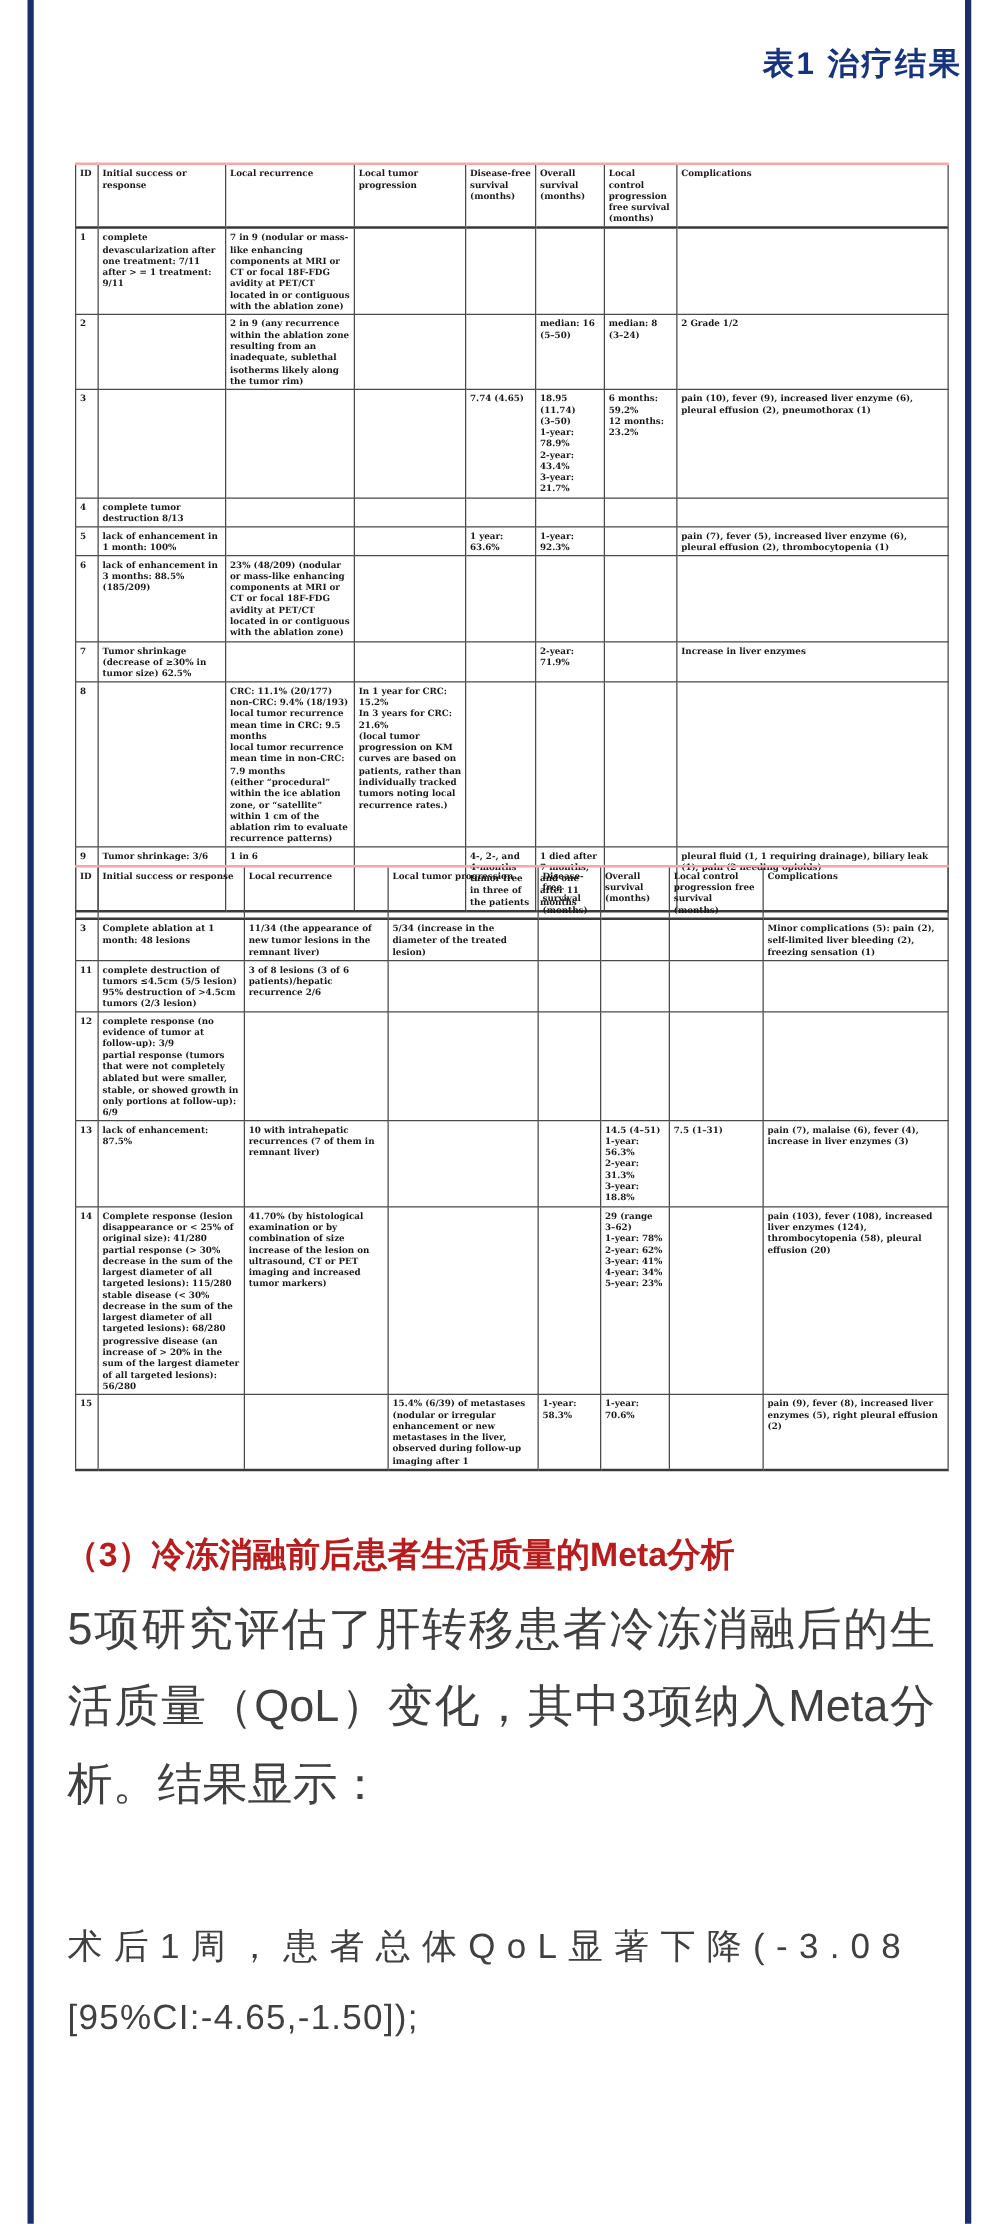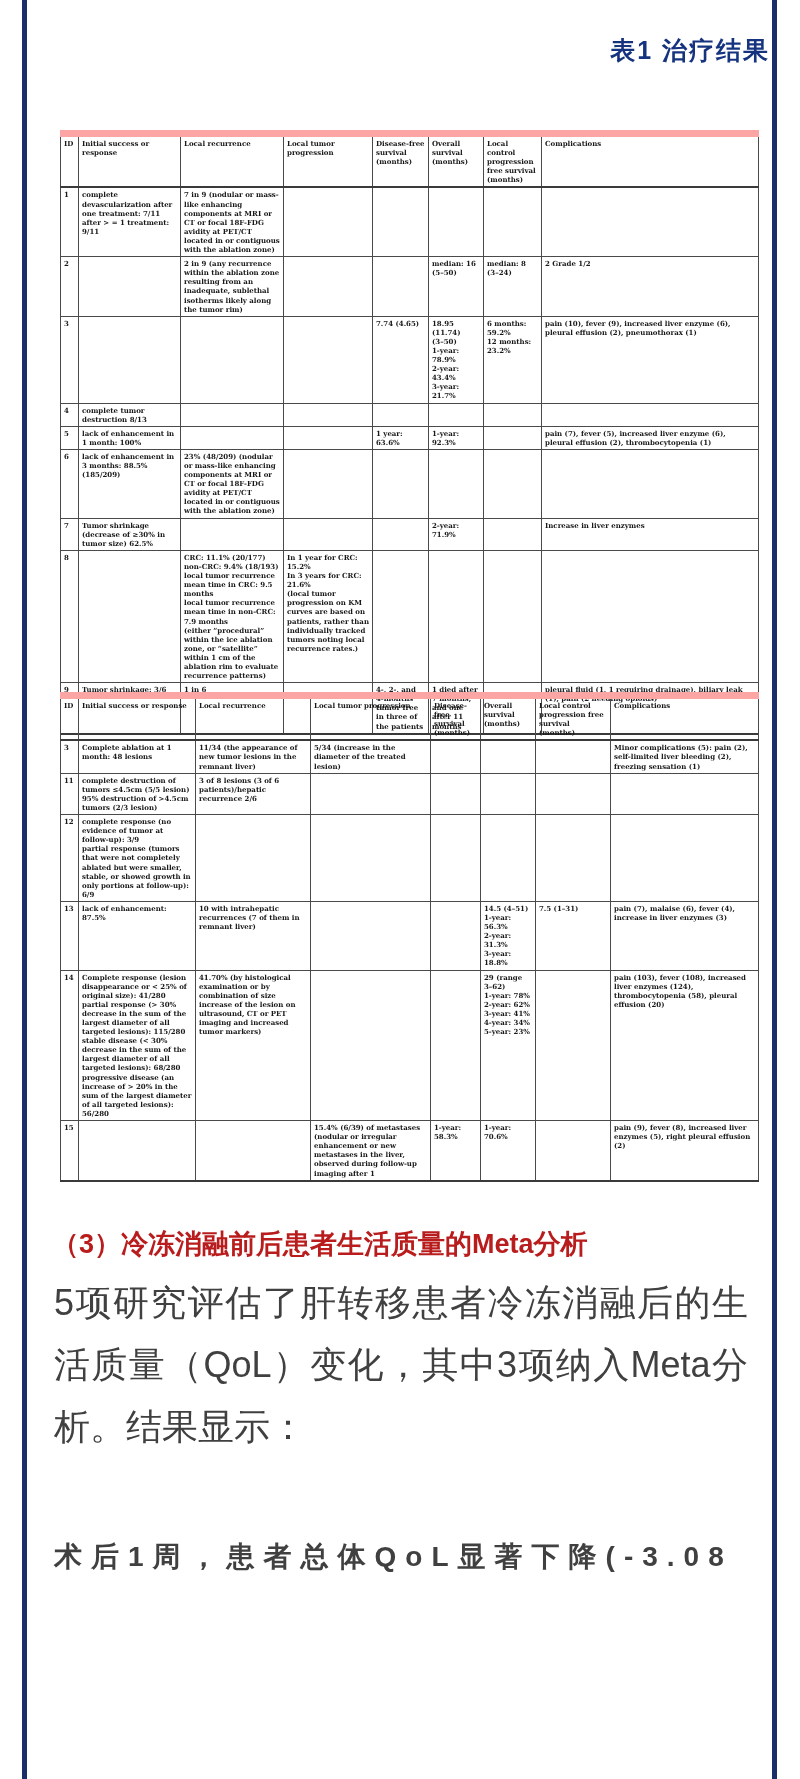--- a/index.html
+++ b/index.html
@@ -26,21 +26,21 @@
     font-size:7px; line-height:1.3; color:#191919;
   }
   #table1 { top:130px; }
   #table2 { top:692px; }
   .data-table th, .data-table td {
     border:1px solid #4a4a4a;
     vertical-align:top; text-align:left;
     padding:2px 3px; white-space:pre-wrap;
     word-wrap:break-word; overflow:hidden;
   }
-  .data-table thead th { border-top:7px solid #fca5a5; border-bottom:2px solid #3a3a3a; }
+  .data-table thead th { border-top:2px solid #fca5a5; border-bottom:2px solid #3a3a3a; }
   .data-table tbody tr:last-child td { border-bottom:2px solid #3a3a3a; }
 
   #table1 col:nth-child(1){width:18px;}  #table2 col:nth-child(1){width:18px;}
   #table1 col:nth-child(2){width:102px;} #table2 col:nth-child(2){width:117px;}
   #table1 col:nth-child(3){width:103px;} #table2 col:nth-child(3){width:115px;}
   #table1 col:nth-child(4){width:89px;}  #table2 col:nth-child(4){width:120px;}
   #table1 col:nth-child(5){width:56px;}  #table2 col:nth-child(5){width:50px;}
   #table1 col:nth-child(6){width:55px;}  #table2 col:nth-child(6){width:55px;}
   #table1 col:nth-child(7){width:58px;}  #table2 col:nth-child(7){width:75px;}
   #table1 col:nth-child(8){width:217px;} #table2 col:nth-child(8){width:148px;}
@@ -51,21 +51,21 @@
   }
   .body-paragraph {
     position:absolute; top:1272px; left:54px; width:694px;
     color:#404040; font-size:36px; line-height:62px;
     text-align:justify;
   }
   .result-paragraph {
     position:absolute; top:1528px; left:54px; width:700px;
     color:#404040; font-size:28px; line-height:57px;
   }
-  .result-line-1 { letter-spacing:9px; white-space:nowrap;font-weight:bold; }
+  .result-line-1 { letter-spacing:9px; white-space:nowrap; }
   .result-line-2 { letter-spacing:1px; }
 </style>
 </head>
 <body>
 
 <div class="side-border left"></div>
 <div class="side-border right"></div>
 
 <div class="page-title">表1 治疗结果</div>
 
@@ -305,13 +305,14 @@
       </tr>
     </tbody>
 </table>
 
 <div class="section-heading">（3）冷冻消融前后患者生活质量的Meta分析</div>
 
 <div class="body-paragraph">5项研究评估了肝转移患者冷冻消融后的生活质量（QoL）变化，其中3项纳入Meta分析。结果显示：</div>
 
 <div class="result-paragraph">
   <div class="result-line-1">术后1周，患者总体QoL显著下降(-3.08</div>
+  <div class="result-line-2">[95%CI:-4.65,-1.50]);</div>
 </div>
 
 </body></html>

